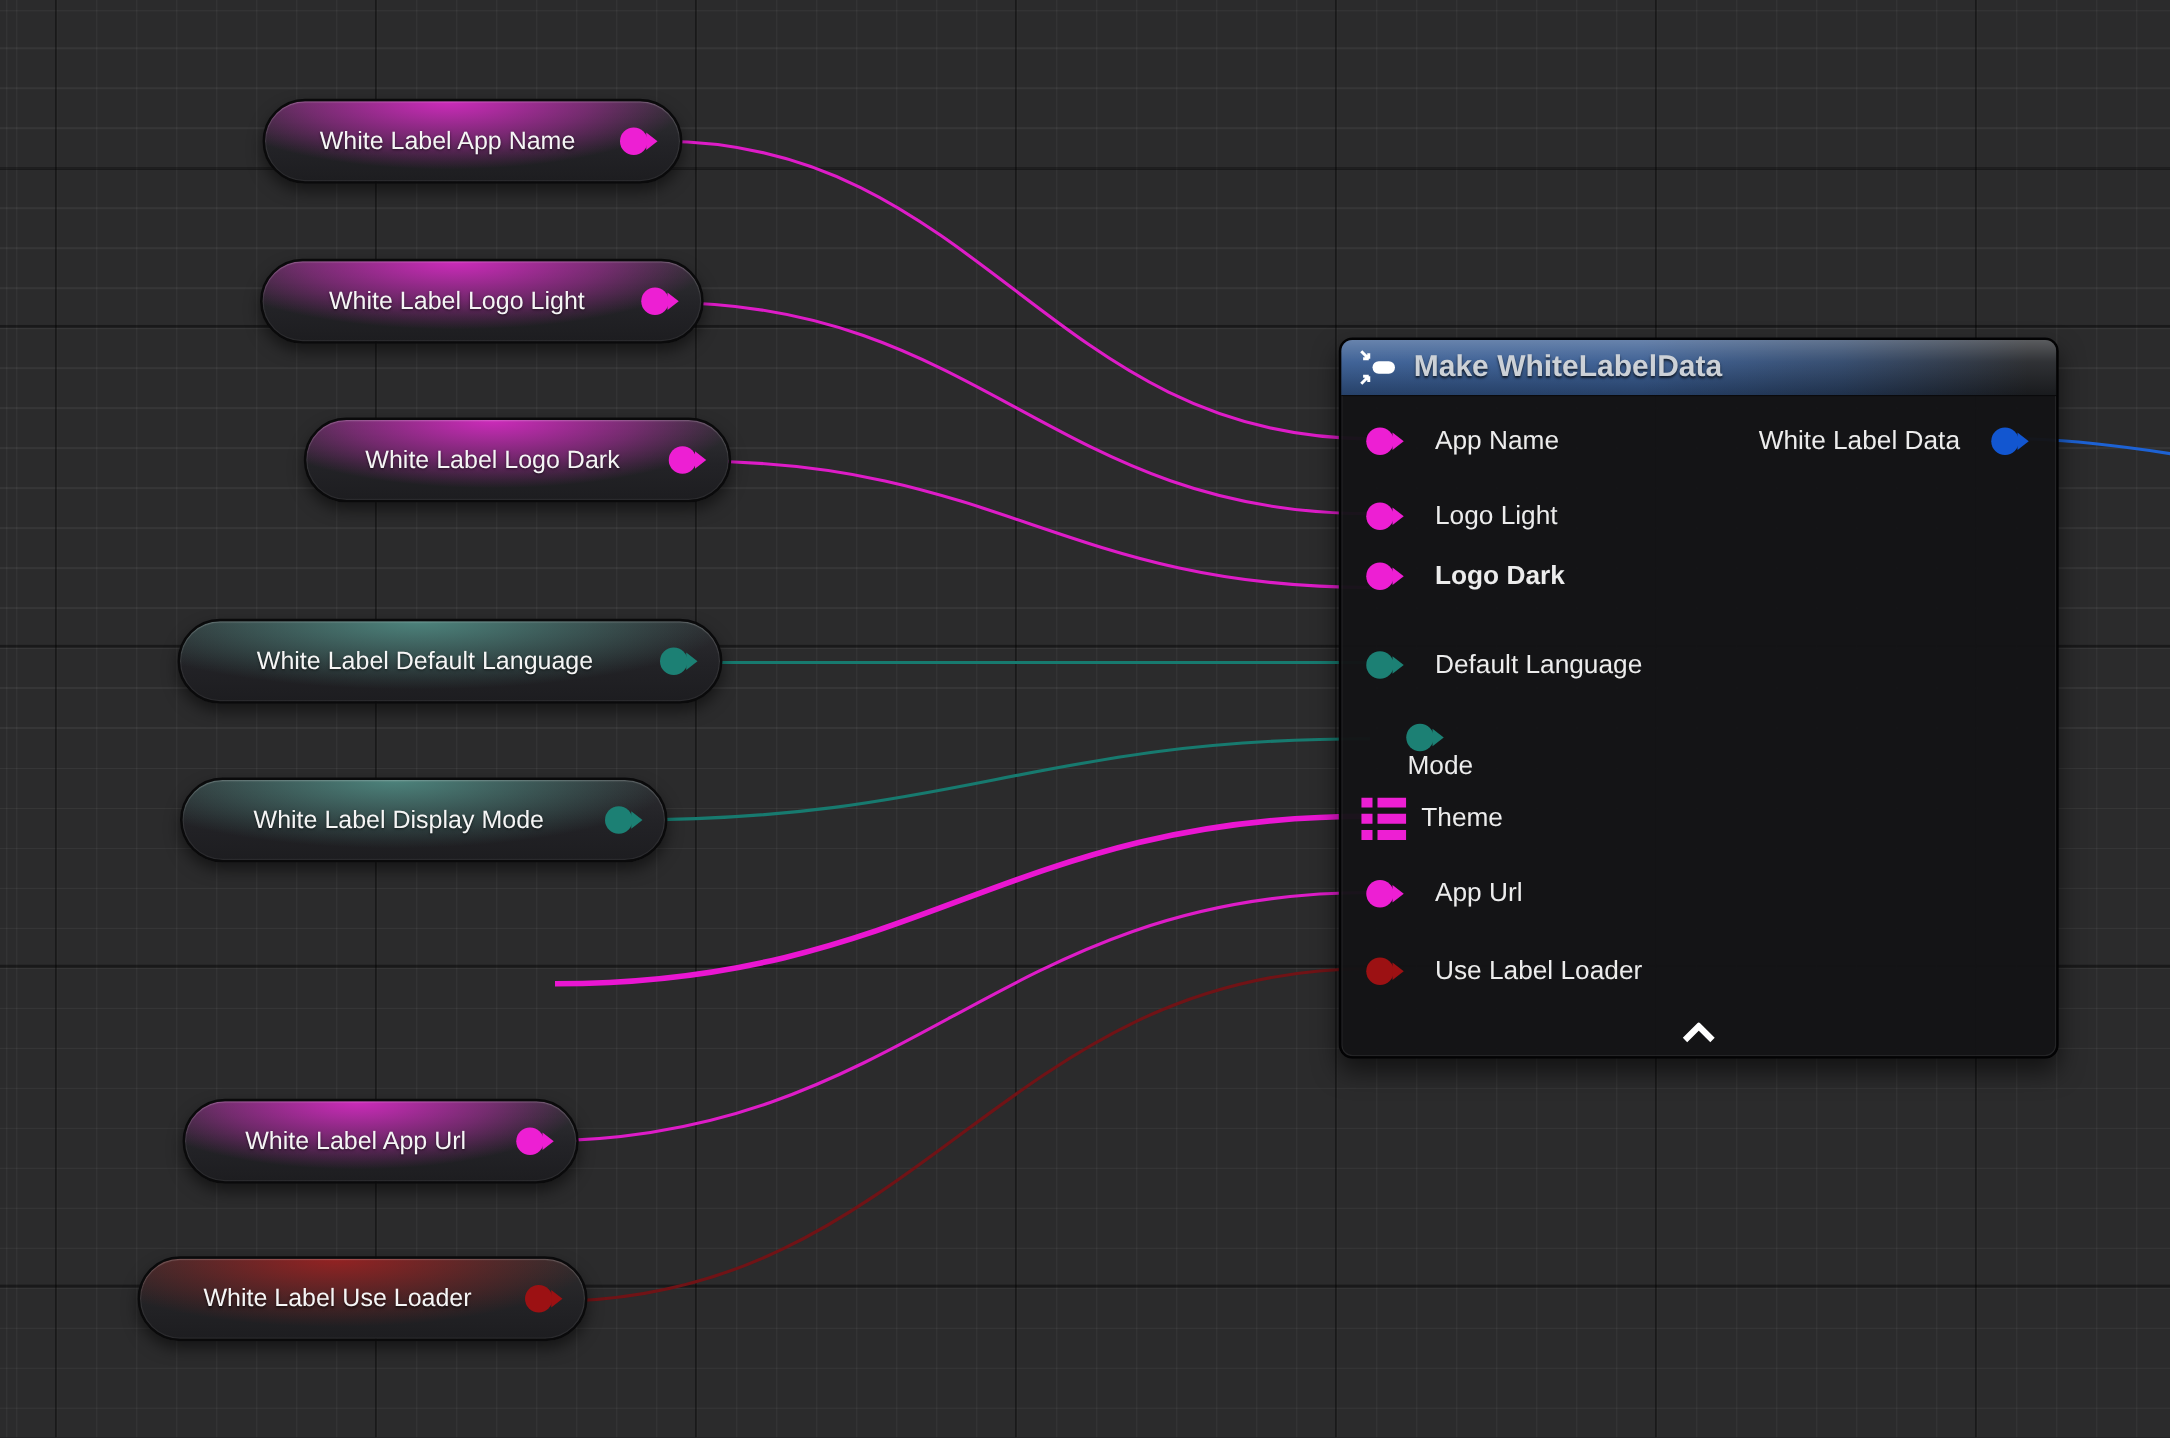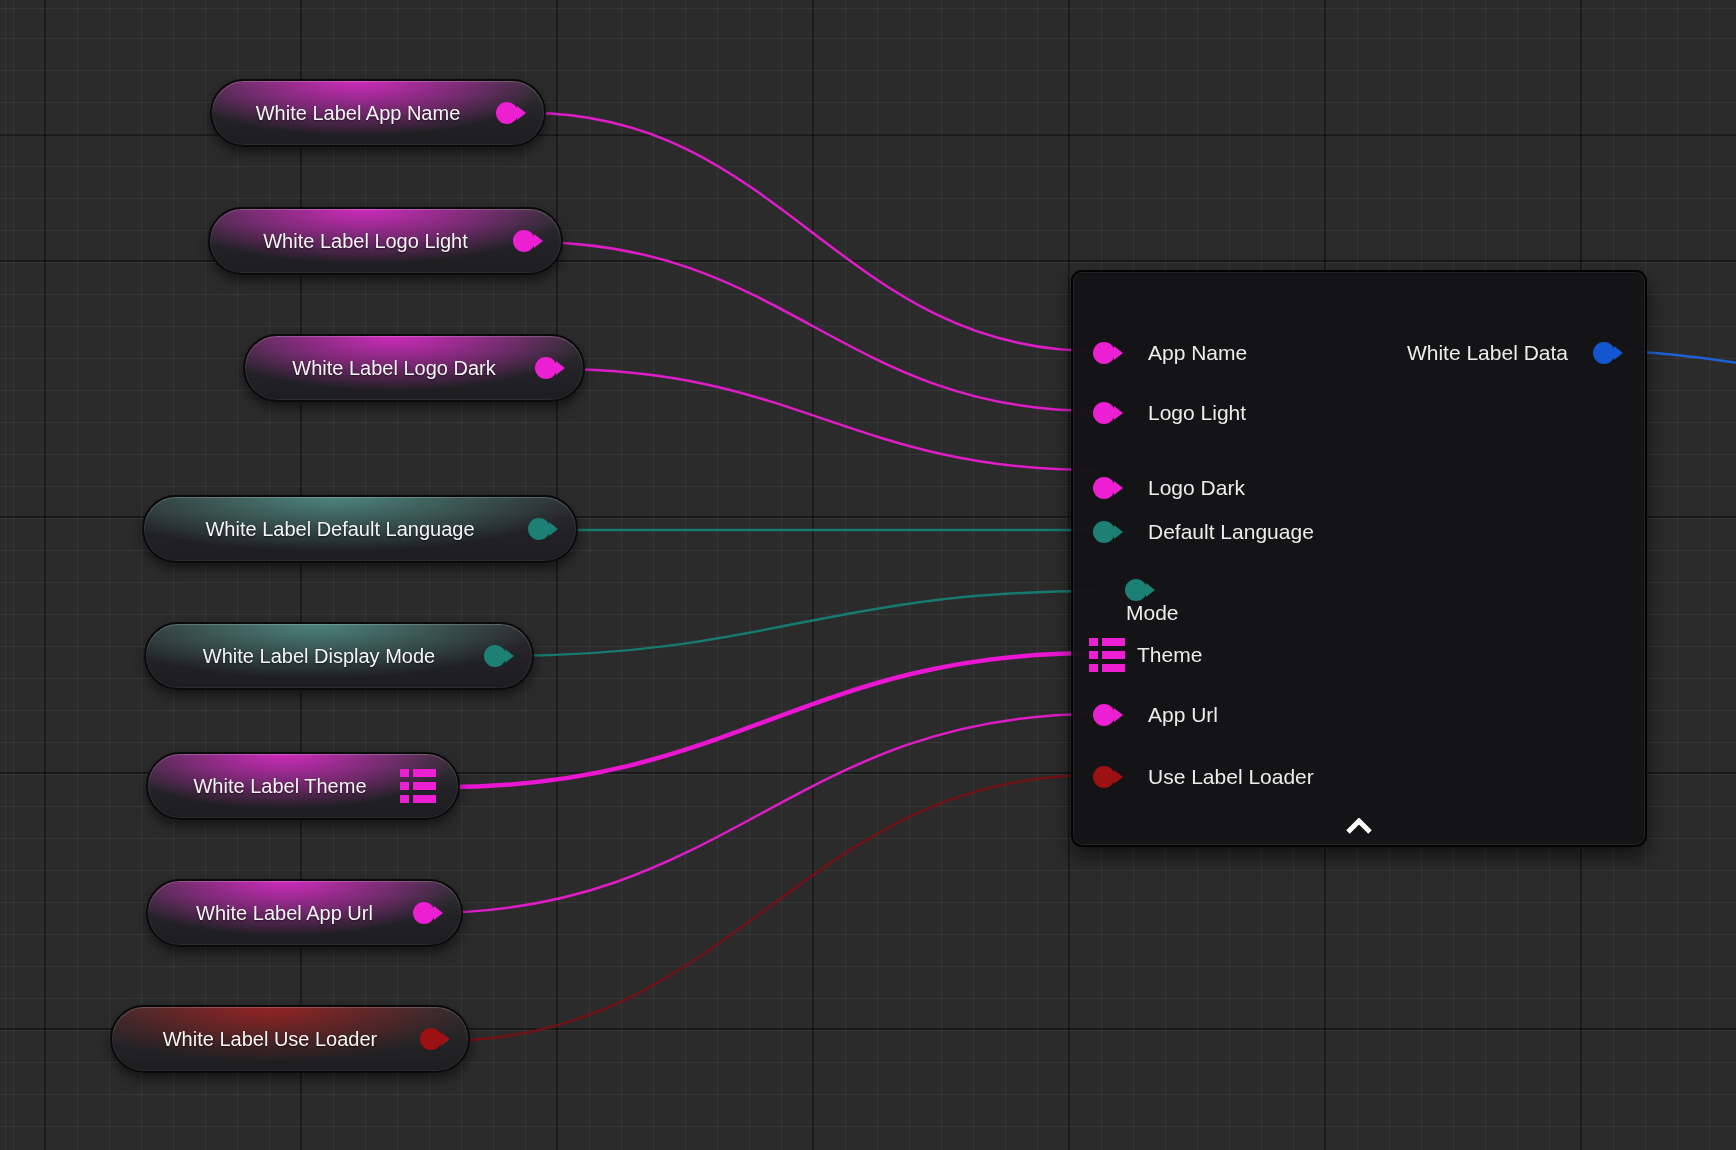--- a/index.html
+++ b/index.html
@@ -117,55 +117,52 @@
   <div class="pill glow-teal" style="left:142px;top:495px;width:436px;">
     <span class="label">White Label Default Language</span>
     <span class="pin teal"></span>
   </div>
 
   <div class="pill glow-teal" style="left:144px;top:622px;width:390px;">
     <span class="label">White Label Display Mode</span>
     <span class="pin teal"></span>
   </div>
 
-  <div class="pill glow-pink" style="left:146px;top:752px;width:314px;">
-    <span class="label" style="padding-right:64px;">White Label Theme</span>
-    <svg class="struct-icon" viewBox="0 0 36 34">
-      <g fill="#ed1fd3">
-        <rect x="0" y="0" width="9" height="8"></rect>
-          <rect x="13" y="0" width="23" height="8"></rect>
-        <rect x="0" y="13" width="9" height="8"></rect>
-          <rect x="13" y="13" width="23" height="8"></rect>
-        <rect x="0" y="26" width="9" height="8"></rect>
-          <rect x="13" y="26" width="23" height="8"></rect>
-      </g>
-    </svg>
-  </div>
 
   <div class="pill glow-pink" style="left:146px;top:879px;width:317px;">
     <span class="label">White Label App Url</span>
     <span class="pin pink"></span>
   </div>
 
   <div class="pill glow-red" style="left:110px;top:1005px;width:360px;">
     <span class="label">White Label Use Loader</span>
     <span class="pin red"></span>
   </div>
 
   <div id="make-node">
+    <div class="header">
+      <svg width="32" height="30" viewBox="0 0 32 30">
+        <g stroke="#ffffff" stroke-width="2.4" fill="none">
+          <path d="M2 2 L8 8 M8 8 L8 3.5 M8 8 L3.5 8"></path>
+          <path d="M2 28 L8 22 M8 22 L8 26.5 M8 22 L3.5 22"></path>
+        </g>
+        <rect x="11" y="10" width="18" height="10" rx="5" fill="#ffffff"></rect>
+      </svg>
+      <span class="title">Make WhiteLabelData</span>
+    </div>
 
     <div class="pin-row" style="top:81px;">
       <span class="pin pink"></span>
       <span class="row-label">App Name</span>
     </div>
     <div class="pin-row" style="top:141px;">
       <span class="pin pink"></span>
       <span class="row-label">Logo Light</span>
     </div>
-    <div class="pin-row" style="top:216px;">
+    <div class="pin-row" style="top:189px;font-weight:bold;">
       <span class="pin pink"></span>
       <span class="row-label">Logo Dark</span>
     </div>
     <div class="pin-row" style="top:260px;">
       <span class="pin teal"></span>
       <span class="row-label">Default Language</span>
     </div>
     <div class="pin-row" style="top:321px;flex-direction:column;">
       <span class="pin teal"></span>
       <span class="row-label">Mode</span>

